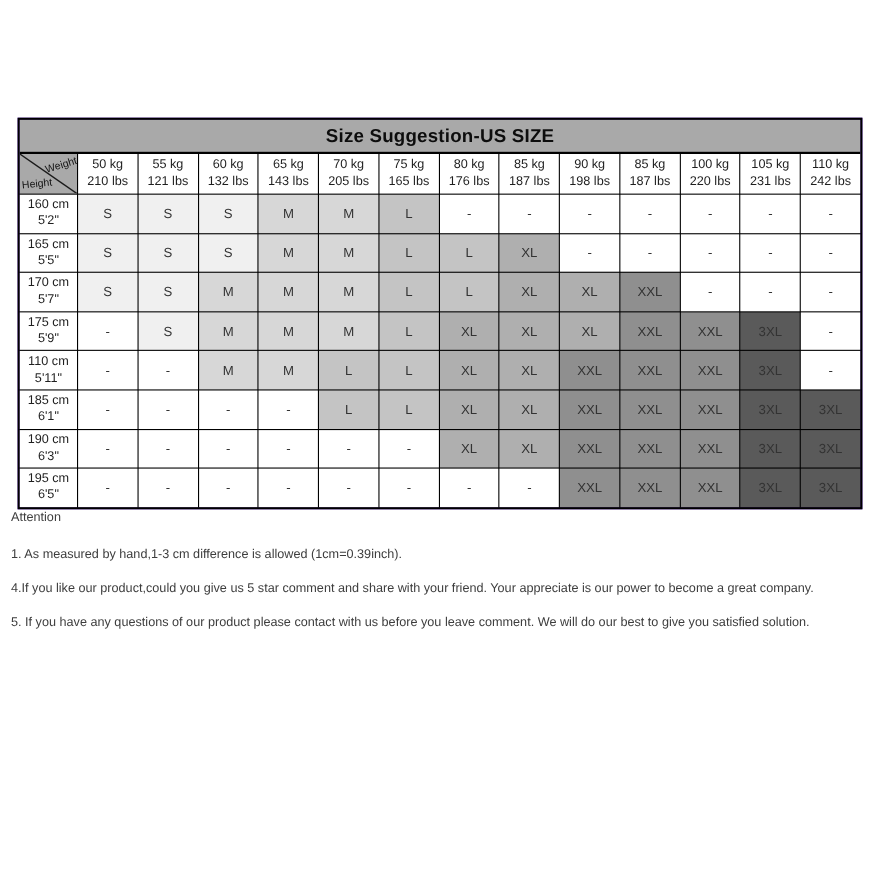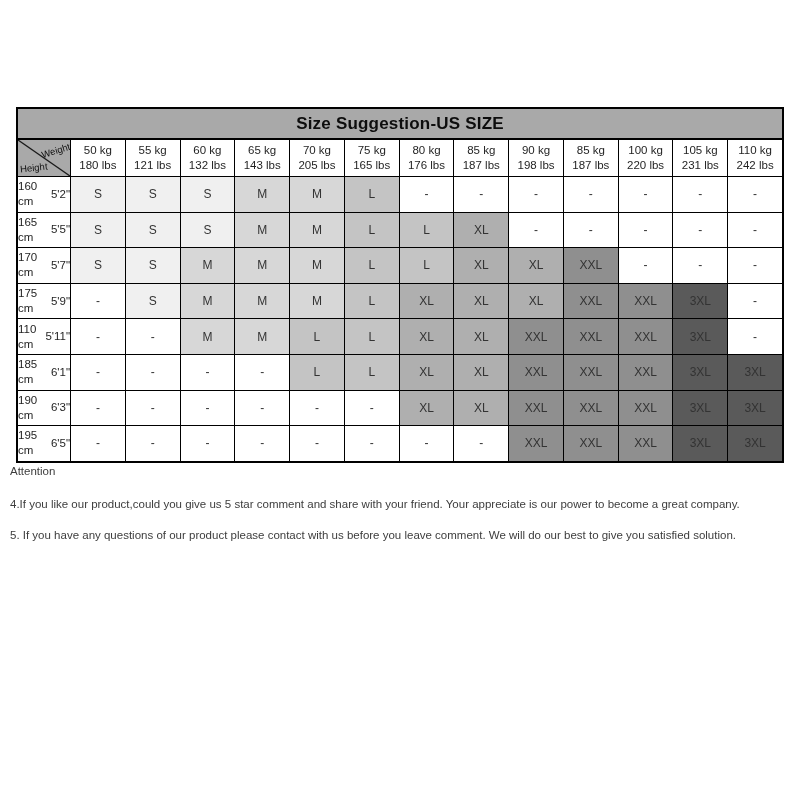--- a/index.html
+++ b/index.html
@@ -38,21 +38,21 @@
   .cell {
     background: #fff;
     display: flex; align-items: center; justify-content: center;
     overflow: hidden;
   }
   .h-cell {
     flex-direction: column;
     font-size: 11.5px; line-height: 15px; color: #1f1f1f;
   }
   .row-label {
-    flex-direction: row;
+    flex-direction: column;
     font-size: 11.5px; line-height: 15px; color: #1f1f1f;
   }
   .size-cell {
     font-size: 12px; color: #333333;
   }
   .corner {
     position: relative;
     background: #a9a9a9;
   }
   .corner svg { position: absolute; left: 0; top: 0; width: 100%; height: 100%; }
@@ -93,21 +93,21 @@
     <div class="cell corner">
       <svg viewBox="0 0 52 36" preserveAspectRatio="none">
         <line x1="0" y1="0" x2="52" y2="36" stroke="#1a1a1a" stroke-width="1.3"></line>
       </svg>
       <span class="w-label">Weight</span>
       <span class="h-label">Height</span>
     </div>
 
   <div class="cell h-cell">
         <span>50 kg</span>
-        <span>180 lbs</span>
+        <span>210 lbs</span>
       </div>
       <div class="cell h-cell">
         <span>55 kg</span>
         <span>121 lbs</span>
       </div>
       <div class="cell h-cell">
         <span>60 kg</span>
         <span>132 lbs</span>
       </div>
       <div class="cell h-cell">
@@ -284,15 +284,16 @@
       <div class="cell size-cell" style="background: rgb(143, 143, 143);">XXL</div>
       <div class="cell size-cell" style="background: rgb(143, 143, 143);">XXL</div>
       <div class="cell size-cell" style="background: rgb(143, 143, 143);">XXL</div>
       <div class="cell size-cell" style="background: rgb(90, 90, 90);">3XL</div>
       <div class="cell size-cell" style="background: rgb(90, 90, 90);">3XL</div>
     </div>
 </div>
 
 <div class="attention">
   <p class="heading">Attention</p>
+  <p class="note">1. As measured by hand,1-3 cm difference is allowed (1cm=0.39inch).</p>
   <p class="note">4.If you like our product,could you give us 5 star comment and share with your friend. Your appreciate is our power to become a great company.</p>
   <p class="note">5. If you have any questions of our product please contact with us before you leave comment. We will do our best to give you satisfied solution.</p>
 </div>
 
 </body></html>

